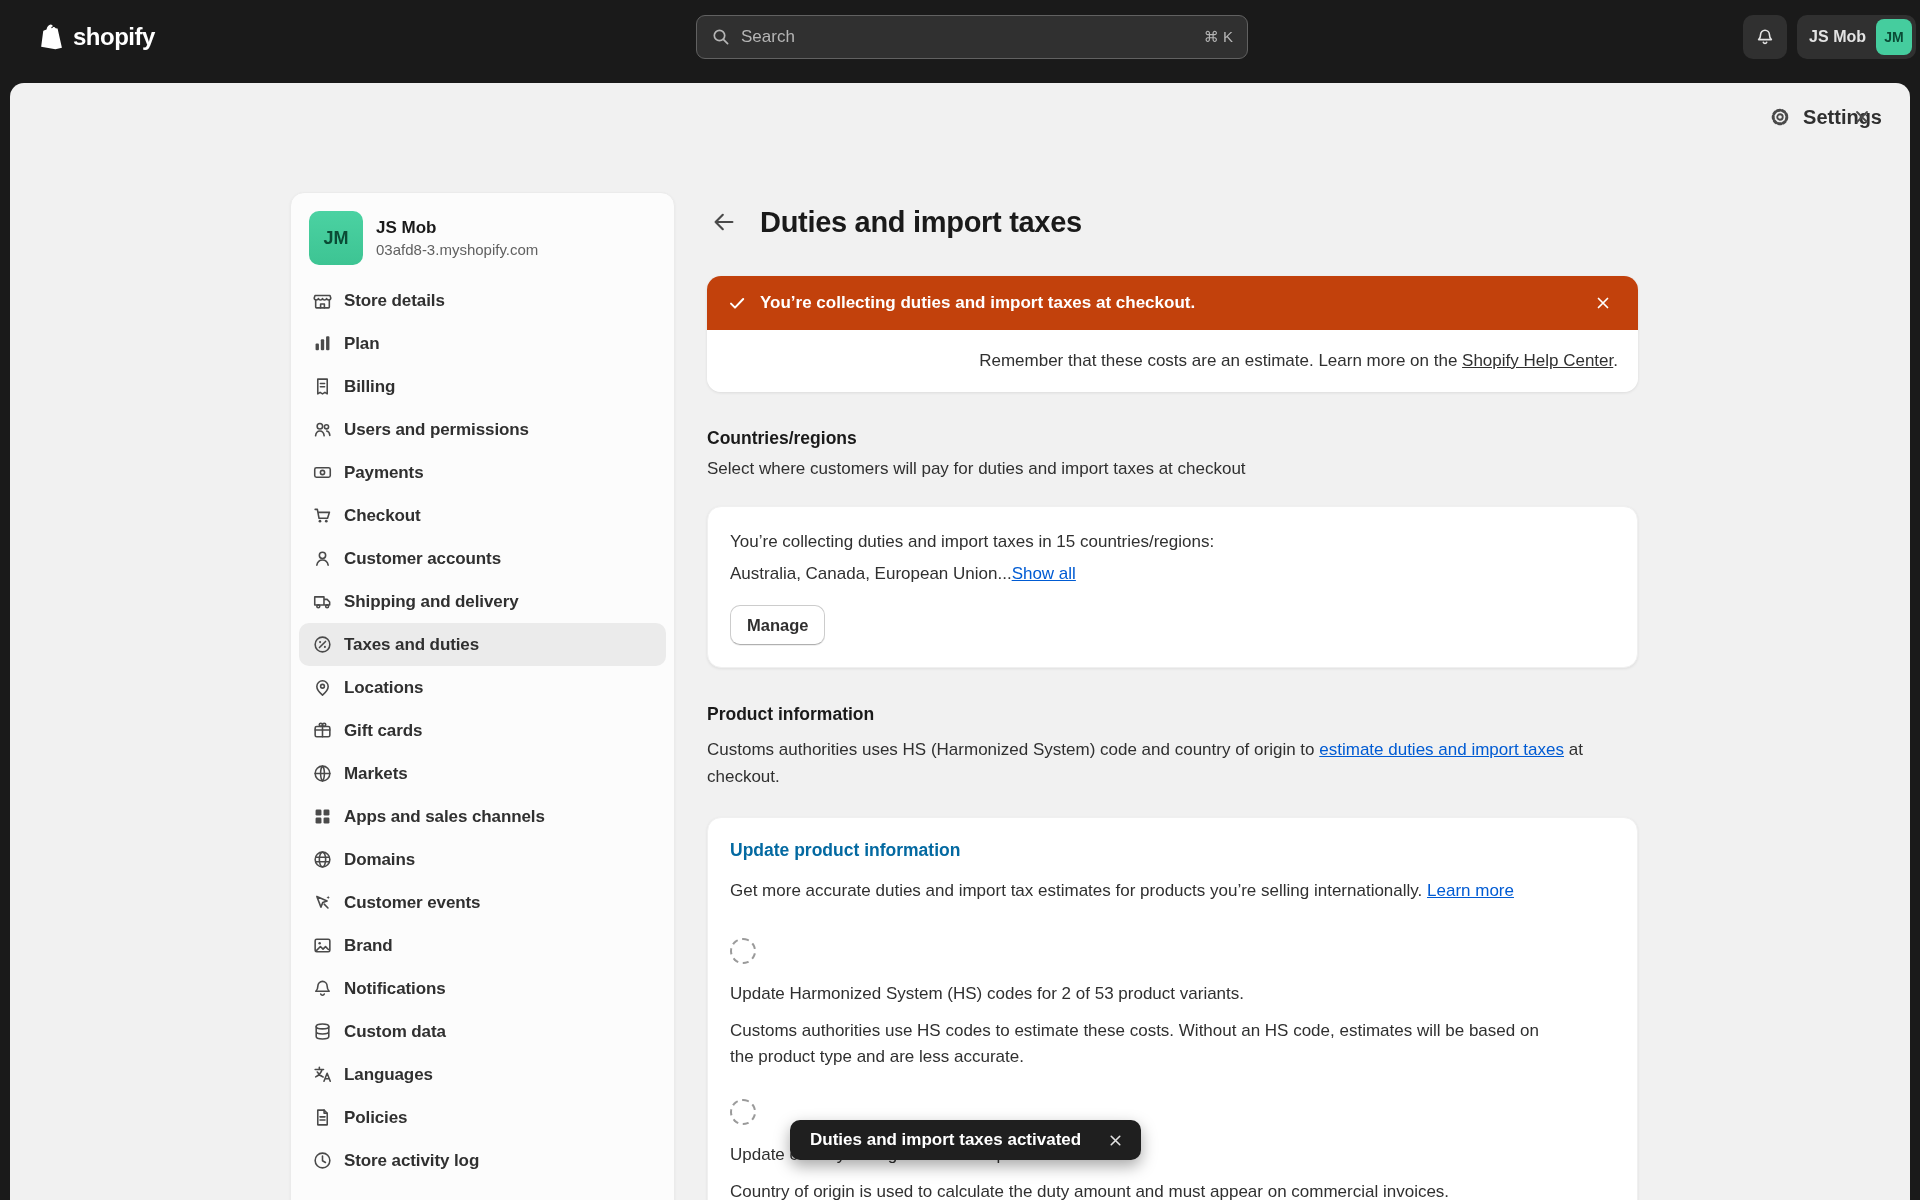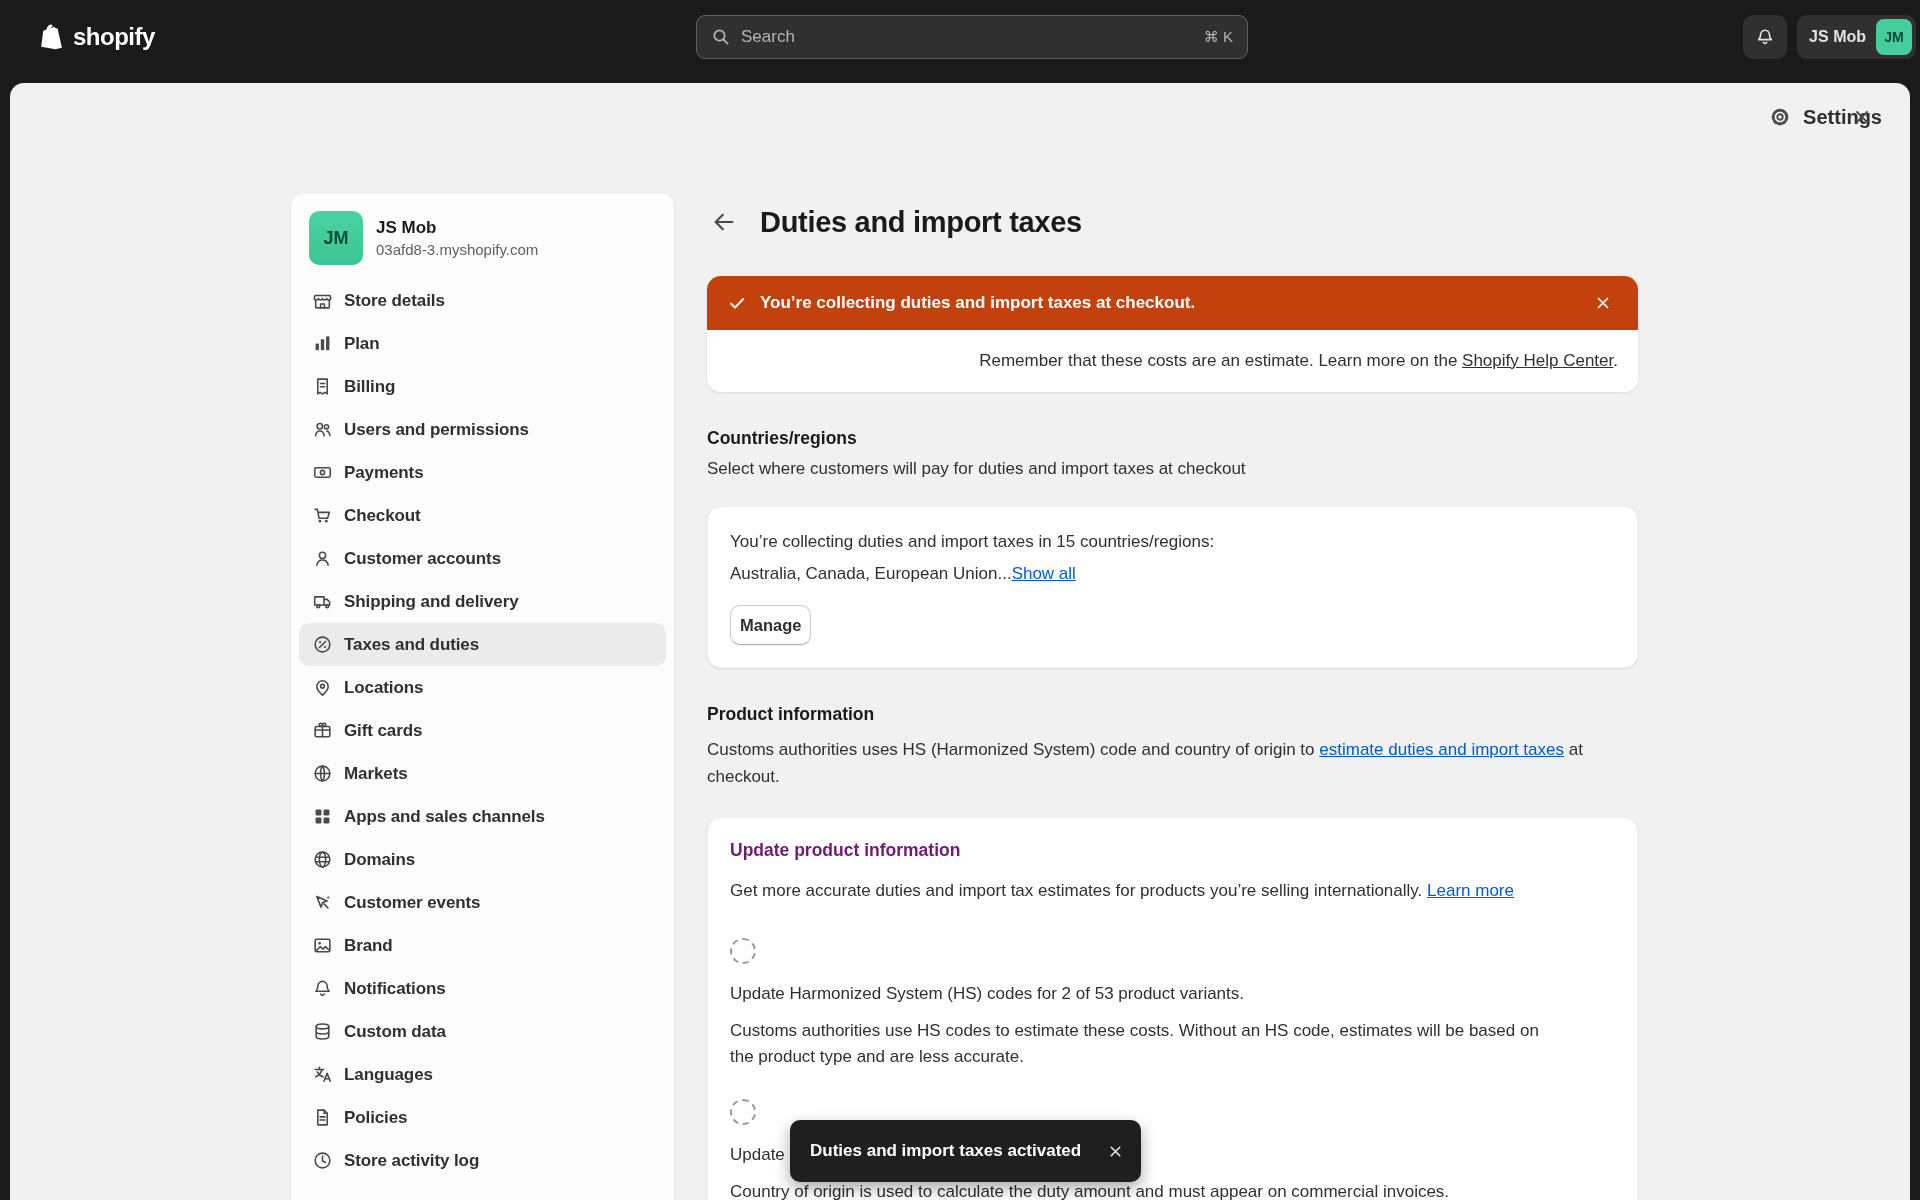--- a/index.html
+++ b/index.html
@@ -67,42 +67,42 @@
   .banner-body { background:#fff; border-radius:0 0 14px 14px; padding:21px 20px; font-size:17px;text-align:right; }
 
   .section-heading { margin-top:36px; font-size:17.5px; font-weight:700; color:#1a1a1a; }
   .section-sub { margin-top:10px; font-size:17px; color:#303030; }
 
   .card { margin-top:27px; background:#fff; border-radius:14px; box-shadow:0 1px 3px rgba(0,0,0,.08);
     border:1px solid #f0f0f0; padding:22px; }
   .card-line { font-size:17px; line-height:26px; }
   .card-line + .card-line { margin-top:6px; }
 
-  .btn-secondary { margin-top:18px; height:40px; padding:0 9px; background:#fff; border:1px solid #cccccc;
+  .btn-secondary { margin-top:18px; height:40px; padding:0 16px; background:#fff; border:1px solid #cccccc;
     border-bottom-color:#b0b0b0; border-radius:10px; box-shadow:0 1px 0 rgba(26,26,26,.07);
     font-size:16.5px; font-weight:600; color:#302f2f; cursor:pointer; font-family:inherit; }
 
   .link-blue { color:#005bd3; text-decoration:underline; cursor:pointer; }
   .link-dark { color:#303030; text-decoration:underline; cursor:pointer; }
 
   .para { margin-top:11px; font-size:17px; line-height:27px; max-width:931px; }
 
-  .card-title { font-size:17.5px; font-weight:700; color:#701a75; }
+  .card-title { font-size:17.5px; font-weight:700; color:#0369a1; }
   .card-desc { margin-top:17px; font-size:17px; line-height:26px; }
 
   .task { margin-top:33px; display:flex; gap:17px;flex-direction:column; }
   .task-circle { width:26px; height:26px; border:2px dashed #9a9a9a; border-radius:50%; flex:none; margin-top:1px; }
   .task-title { font-size:17px; line-height:26px; }
   .task-desc { margin-top:11px; font-size:17px; line-height:26px; max-width:820px; }
   .task + .task { margin-top:28px; }
   .cut-btn { margin-top:30px; height:40px; width:160px; background:#fff; border:1px solid #cccccc;
     border-bottom-color:#b0b0b0; border-radius:10px; box-shadow:0 1px 0 rgba(26,26,26,.07); cursor:pointer; }
 
   
-  .toast { position:absolute; left:790px; top:1120px; height:62px; background:#1f1f1f; color:#fff;
+  .toast { position:absolute; left:790px; top:1120px; height:40px; background:#1f1f1f; color:#fff;
     border-radius:10px; display:flex; align-items:center; gap:18px; padding:0 10px 0 20px;
     box-shadow:0 6px 16px rgba(0,0,0,.35); z-index:50; }
   .toast-msg { font-size:17px; font-weight:600; white-space:nowrap; }
   .toast-close { background:none; border:none; color:#e3e3e3; cursor:pointer; width:32px; height:32px;
     display:flex; align-items:center; justify-content:center; border-radius:6px; }
 </style>
 </head>
 <body>
 
 <header class="topbar">

